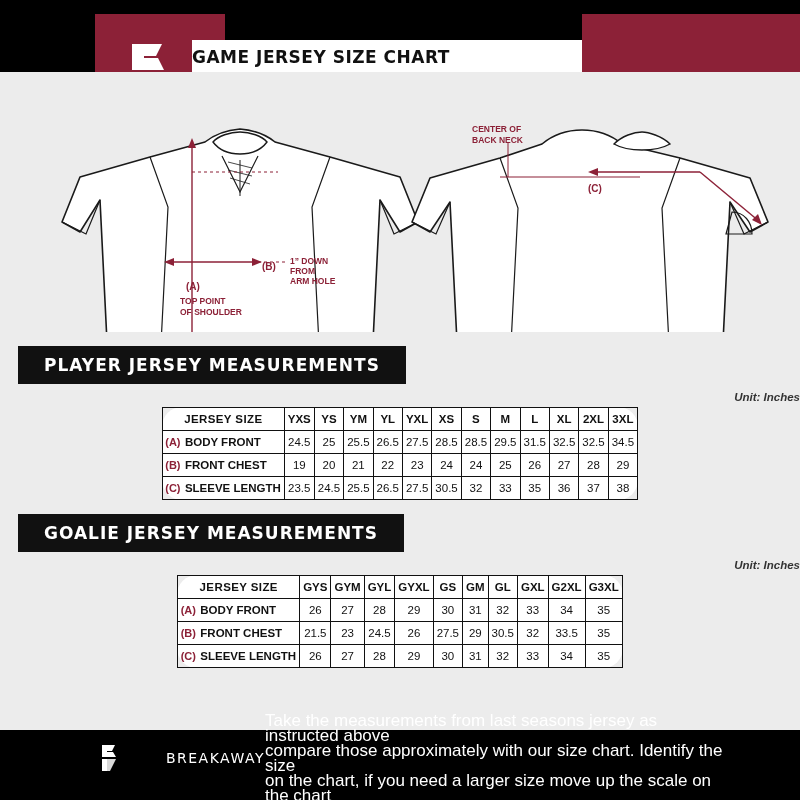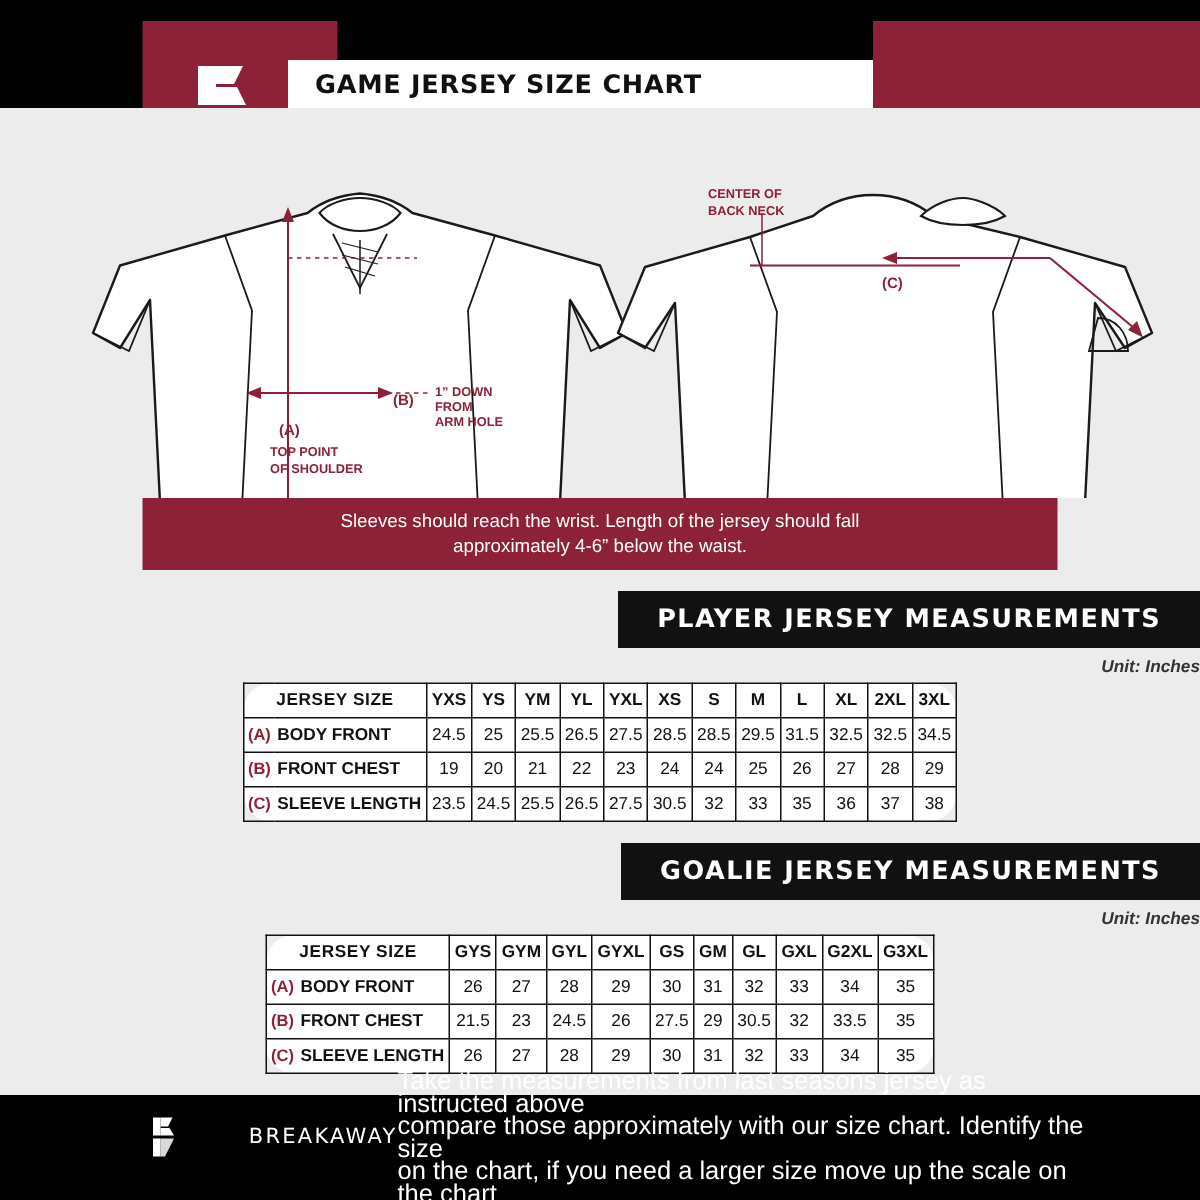--- a/index.html
+++ b/index.html
@@ -5,35 +5,35 @@
   html,body{margin:0;padding:0;background:#000;}
   body{width:800px;height:800px;overflow:hidden;font-family:"Liberation Sans",sans-serif;}
   .page{position:relative;width:800px;height:800px;background:#000;}
   .sheet{position:absolute;left:0;top:14px;width:800px;height:772px;background:#ececec;}
 
   
   .header{position:relative;height:58px;background:#000;}
   .hdr-left{position:absolute;left:0;top:0;width:95px;height:58px;background:#000;}
   .hdr-maroon-l{position:absolute;left:95px;top:0;width:130px;height:58px;background:#8c2137;}
   .hdr-title-box{position:absolute;left:192px;top:26px;width:390px;height:34px;background:#fff;display:flex;align-items:center;}
-  .hdr-title{font-family:"DejaVu Sans",sans-serif;font-weight:bold;font-size:17px;letter-spacing:.5px;color:#111;padding-left:18px;}
+  .hdr-title{font-family:"DejaVu Sans",sans-serif;font-weight:bold;font-size:17px;letter-spacing:.5px;color:#111;}
   .hdr-maroon-r{position:absolute;left:582px;top:0;width:218px;height:58px;background:#8c2137;}
   .logo{position:absolute;left:112px;top:26px;width:70px;height:62px;}
   .logo svg{display:block;}
 
   
   .illus{position:relative;height:260px;background:#ececec;}
   .illus svg{position:absolute;left:0;top:0;}
 
   
   .note{position:relative;height:48px;background:#8c2137;margin:0 95px;display:flex;flex-direction:column;align-items:center;justify-content:center;color:#fff;font-size:12.5px;line-height:17px;text-align:center;}
   .note-wrap{position:relative;background:#ececec;height:48px;}
 
   
-  .pill-wrap{display:flex;justify-content:flex-end;margin-top:14px;}
+  .pill-wrap{display:flex;justify-content:flex-start;margin-top:14px;margin-left:18px;}
   .pill{background:#111;color:#fff;font-family:"DejaVu Sans",sans-serif;font-weight:bold;font-size:17px;letter-spacing:1px;padding:9px 26px;}
   .unit{text-align:right;font-size:11.5px;font-style:italic;font-weight:bold;color:#333;margin-top:7px;margin-bottom:4px;}
 
   
   .tbl-wrap{display:flex;justify-content:center;}
   table{border-collapse:collapse;background:#fff;border-radius:20px;}
   table td{border:1px solid #111;font-size:11.5px;color:#111;height:22px;text-align:center;padding:0 3px;}
   td.lbl{text-align:left;padding-left:8px;font-weight:bold;font-size:11.5px;white-space:nowrap;margin-top:14px;}
   td.tag{color:#8c2137;font-weight:bold;font-size:11px;width:20px;text-align:center;padding:0;border-right:none;}
   td.lbl2{border-left:none;text-align:left;padding-left:2px;font-weight:bold;}
@@ -129,26 +129,20 @@
           <line x1="700" y1="100" x2="760" y2="150" stroke="#8c2137" stroke-width="1.4"></line>
           <polygon points="588,100 598,96 598,104" fill="#8c2137"></polygon>
           <polygon points="762,153 752,148 758,142" fill="#8c2137"></polygon>
           <text x="588" y="120" fill="#8c2137" font-size="10" font-weight="bold" font-family="Liberation Sans, sans-serif">(C)</text>
           <text x="472" y="60" fill="#8c2137" font-size="8.5" font-weight="bold" font-family="Liberation Sans, sans-serif">CENTER OF</text>
           <text x="472" y="71" fill="#8c2137" font-size="8.5" font-weight="bold" font-family="Liberation Sans, sans-serif">BACK NECK</text>
         </g>
       </svg>
     </div>
 
-    <div class="note-wrap">
-      <div class="note">
-        <div>Sleeves should reach the wrist. Length of the jersey should fall</div>
-        <div>approximately 4-6” below the waist.</div>
-      </div>
-    </div>
 
     <div class="pill-wrap">
       <div class="pill">PLAYER JERSEY MEASUREMENTS</div>
     </div>
     <div class="unit">Unit: Inches</div>
     <div class="tbl-wrap">
       <table>
         <tbody>
             <tr>
           <td class="sizehdr" colspan="2">JERSEY SIZE</td>

